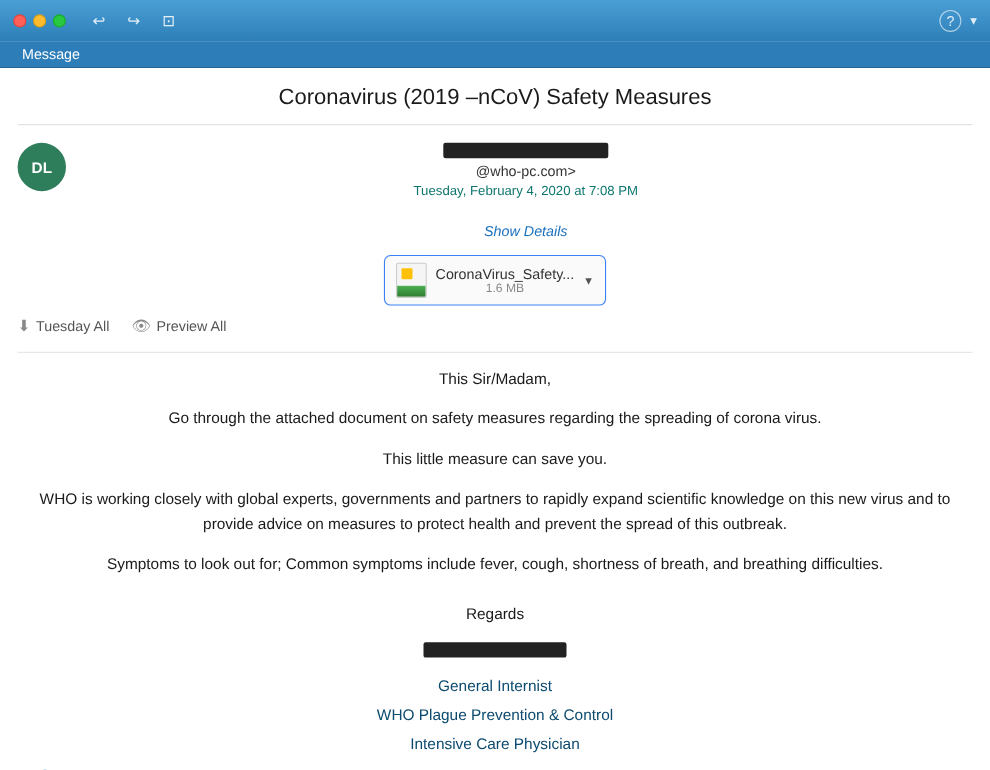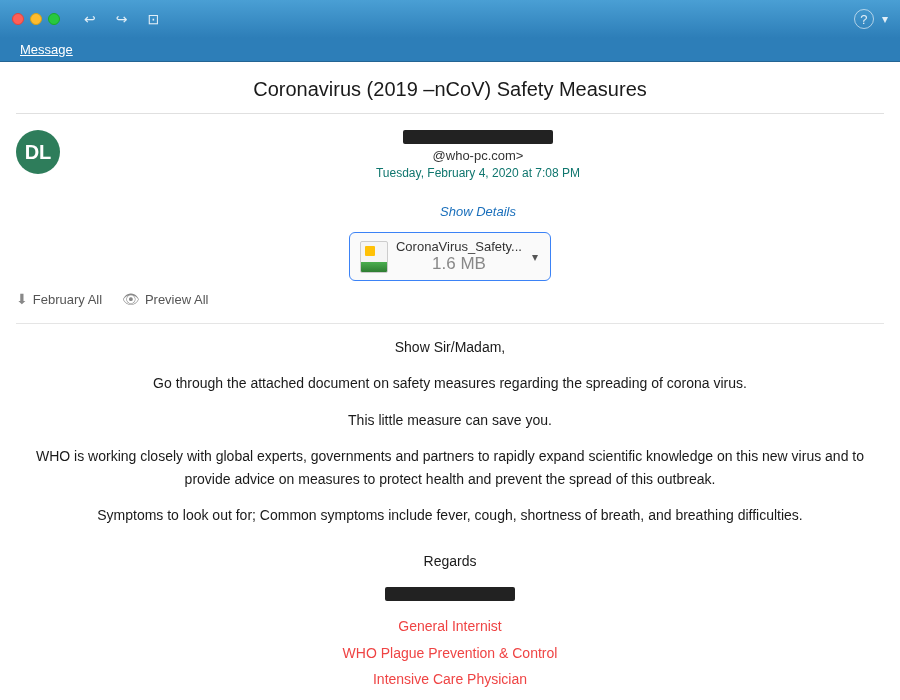--- a/index.html
+++ b/index.html
@@ -90,21 +90,20 @@
       align-items: center;
       padding: 0 12px;
       border-bottom: 1px solid rgba(0,0,0,0.2);
     }
     .menu-item {
       color: white;
       font-size: 13px;
       padding: 2px 8px;
       cursor: pointer;
       border-radius: 3px;
-      text-decoration: underline;
     }
 
     
     .email-container {
       background: white;
       height: calc(700px - 62px);
       overflow-y: auto;
       padding: 16px 16px;
       text-align: center;
     }
@@ -125,21 +124,21 @@
       align-items: flex-start;
       gap: 12px;
       margin-bottom: 12px;
     }
     .avatar {
       width: 44px;
       height: 44px;
       border-radius: 50%;
       background: #2e7d5b;
       color: white;
-      font-size: 20px;
+      font-size: 14px;
       font-weight: 600;
       display: flex;
       align-items: center;
       justify-content: center;
       flex-shrink: 0;
     }
     .sender-info {
       flex: 1;
     }
     .sender-email-line {
@@ -215,21 +214,21 @@
     .attachment-meta {
       display: flex;
       flex-direction: column;
     }
     .attachment-name {
       font-size: 13px;
       color: #333;
       font-weight: 500;
     }
     .attachment-size {
-      font-size: 17px;
+      font-size: 11px;
       color: #888;
     }
     .attachment-dropdown {
       color: #555;
       font-size: 12px;
       cursor: pointer;
       padding: 2px;
     }
 
     
@@ -271,21 +270,21 @@
     .signature-name-redacted {
       background: #222;
       width: 130px;
       height: 14px;
       border-radius: 2px;
       display: inline-block;
       margin-bottom: 8px;
     }
     .signature-line {
       font-size: 14px;
-      color: #ef4444;
+      color: #0c4a6e;
       margin-bottom: 4px;
     }
 
     
     .who-logo-area {
       display: flex;
       align-items: center;
       gap: 10px;
       margin-top: 12px;
     }
@@ -361,32 +360,32 @@
         <span class="attachment-name">CoronaVirus_Safety...</span>
         <span class="attachment-size">1.6 MB</span>
       </div>
       <span class="attachment-dropdown">▾</span>
     </div>
   </div>
 
   <div class="actions-row">
     <a class="action-link">
       <span class="action-icon">⬇</span>
-      <span>February All</span>
+      <span>Tuesday All</span>
     </a>
     <a class="action-link">
       <span class="action-icon">👁</span>
       <span>Preview All</span>
     </a>
   </div>
 
   <hr class="divider">
 
   <div class="email-body">
-    <p class="salutation">Show Sir/Madam,</p>
+    <p class="salutation">This Sir/Madam,</p>
     <p>Go through the attached document on safety measures regarding the spreading of corona virus.</p>
     <p>This little measure can save you.</p>
     <p>WHO is working closely with global experts, governments and partners to rapidly expand scientific knowledge on this new virus and to provide advice on measures to protect health and prevent the spread of this outbreak.</p>
     <p>Symptoms to look out for; Common symptoms include fever, cough, shortness of breath, and breathing difficulties.</p>
 
     <div class="signature-area">
       <p>Regards</p>
       <div class="signature-name-redacted"></div>
       <div class="signature-line">General Internist</div>
       <div class="signature-line">WHO Plague Prevention &amp; Control</div>

